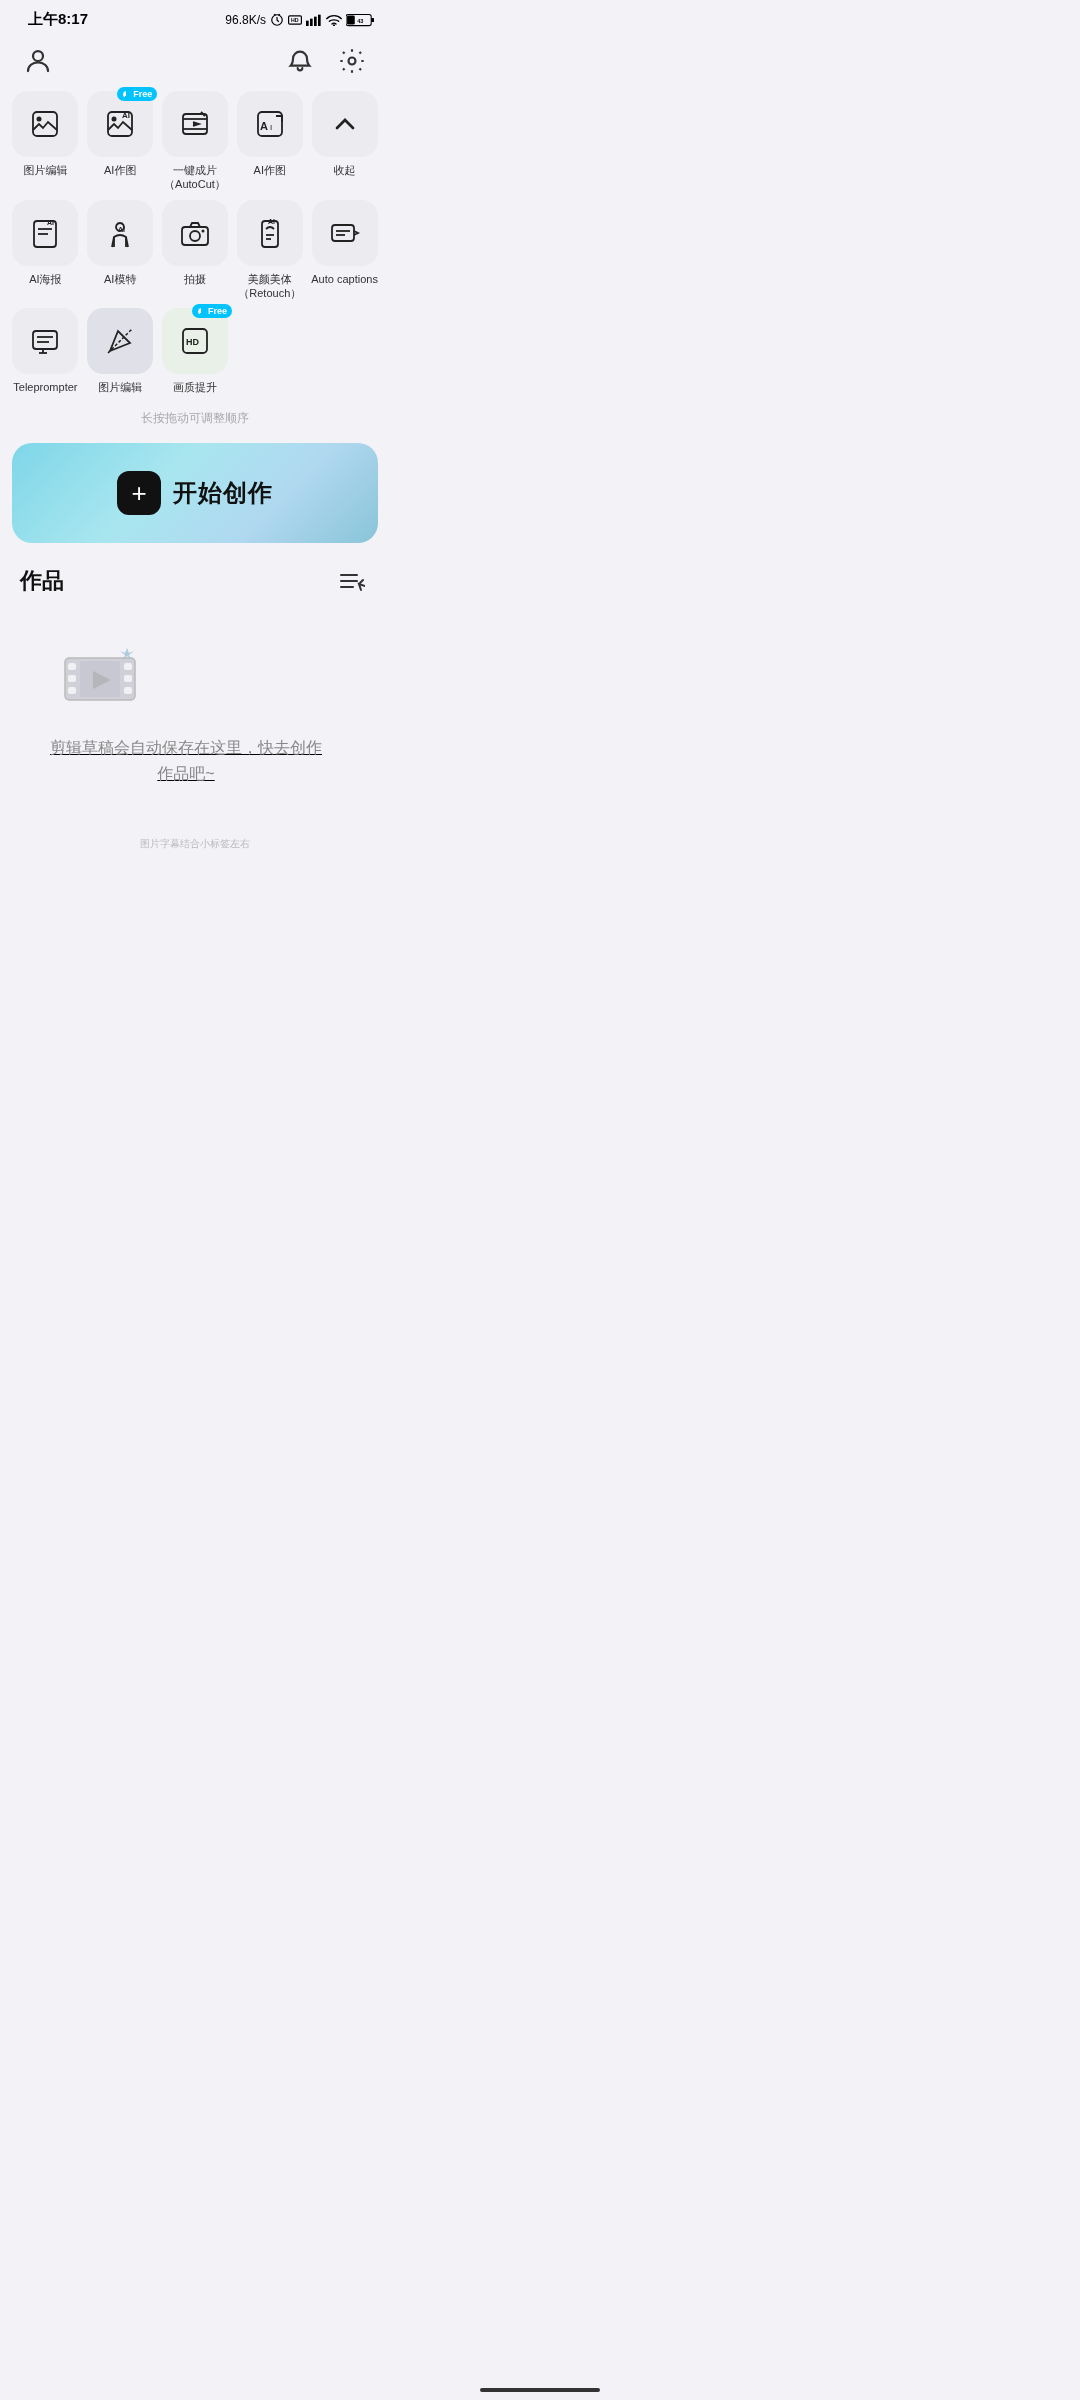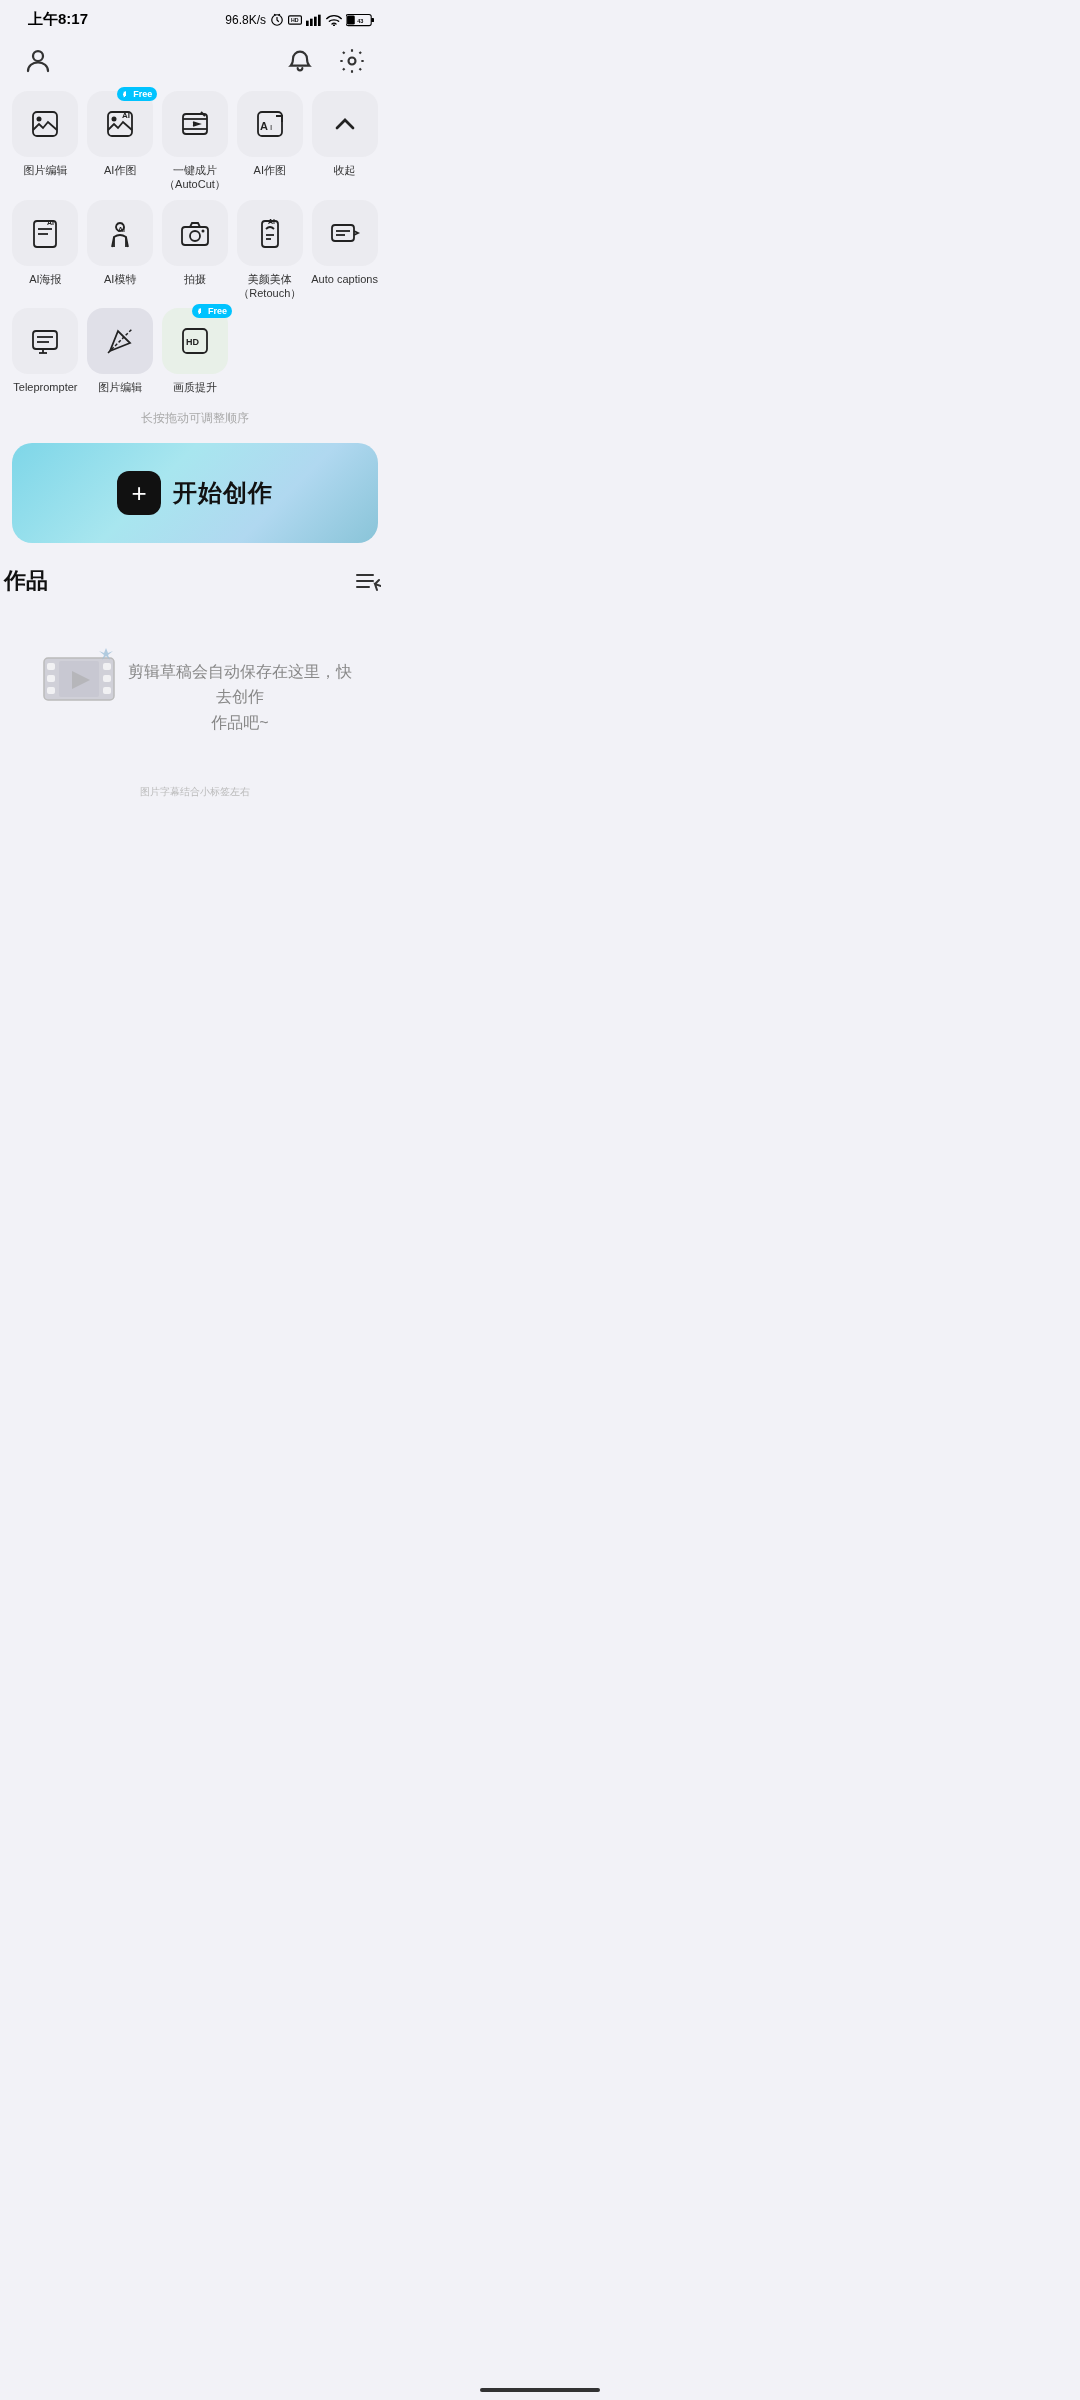--- a/index.html
+++ b/index.html
@@ -160,40 +160,41 @@
     }
     .create-text {
       font-size: 24px;
       font-weight: 700;
       color: #111;
       letter-spacing: 1px;
     }
 
     
     .works-section {
-      padding: 0 4px;
+      padding: 0 20px;
     }
     .works-header {
       display: flex;
       justify-content: space-between;
       align-items: center;
       margin-bottom: 20px;
     }
     .works-title {
       font-size: 22px;
       font-weight: 700;
       color: #111;
     }
 
     
     .empty-state {
       display: flex;
-      flex-direction: row;
-      align-items: flex-end;
+      flex-direction: column;
+      align-items: flex-start;
       padding: 20px 30px 40px;
+      text-decoration: underline;
     }
     .film-icon-wrap {
       width: 100px;
       height: 80px;
       display: flex;
       align-items: center;
       justify-content: center;
       margin-bottom: 16px;
       position: relative;
     }

